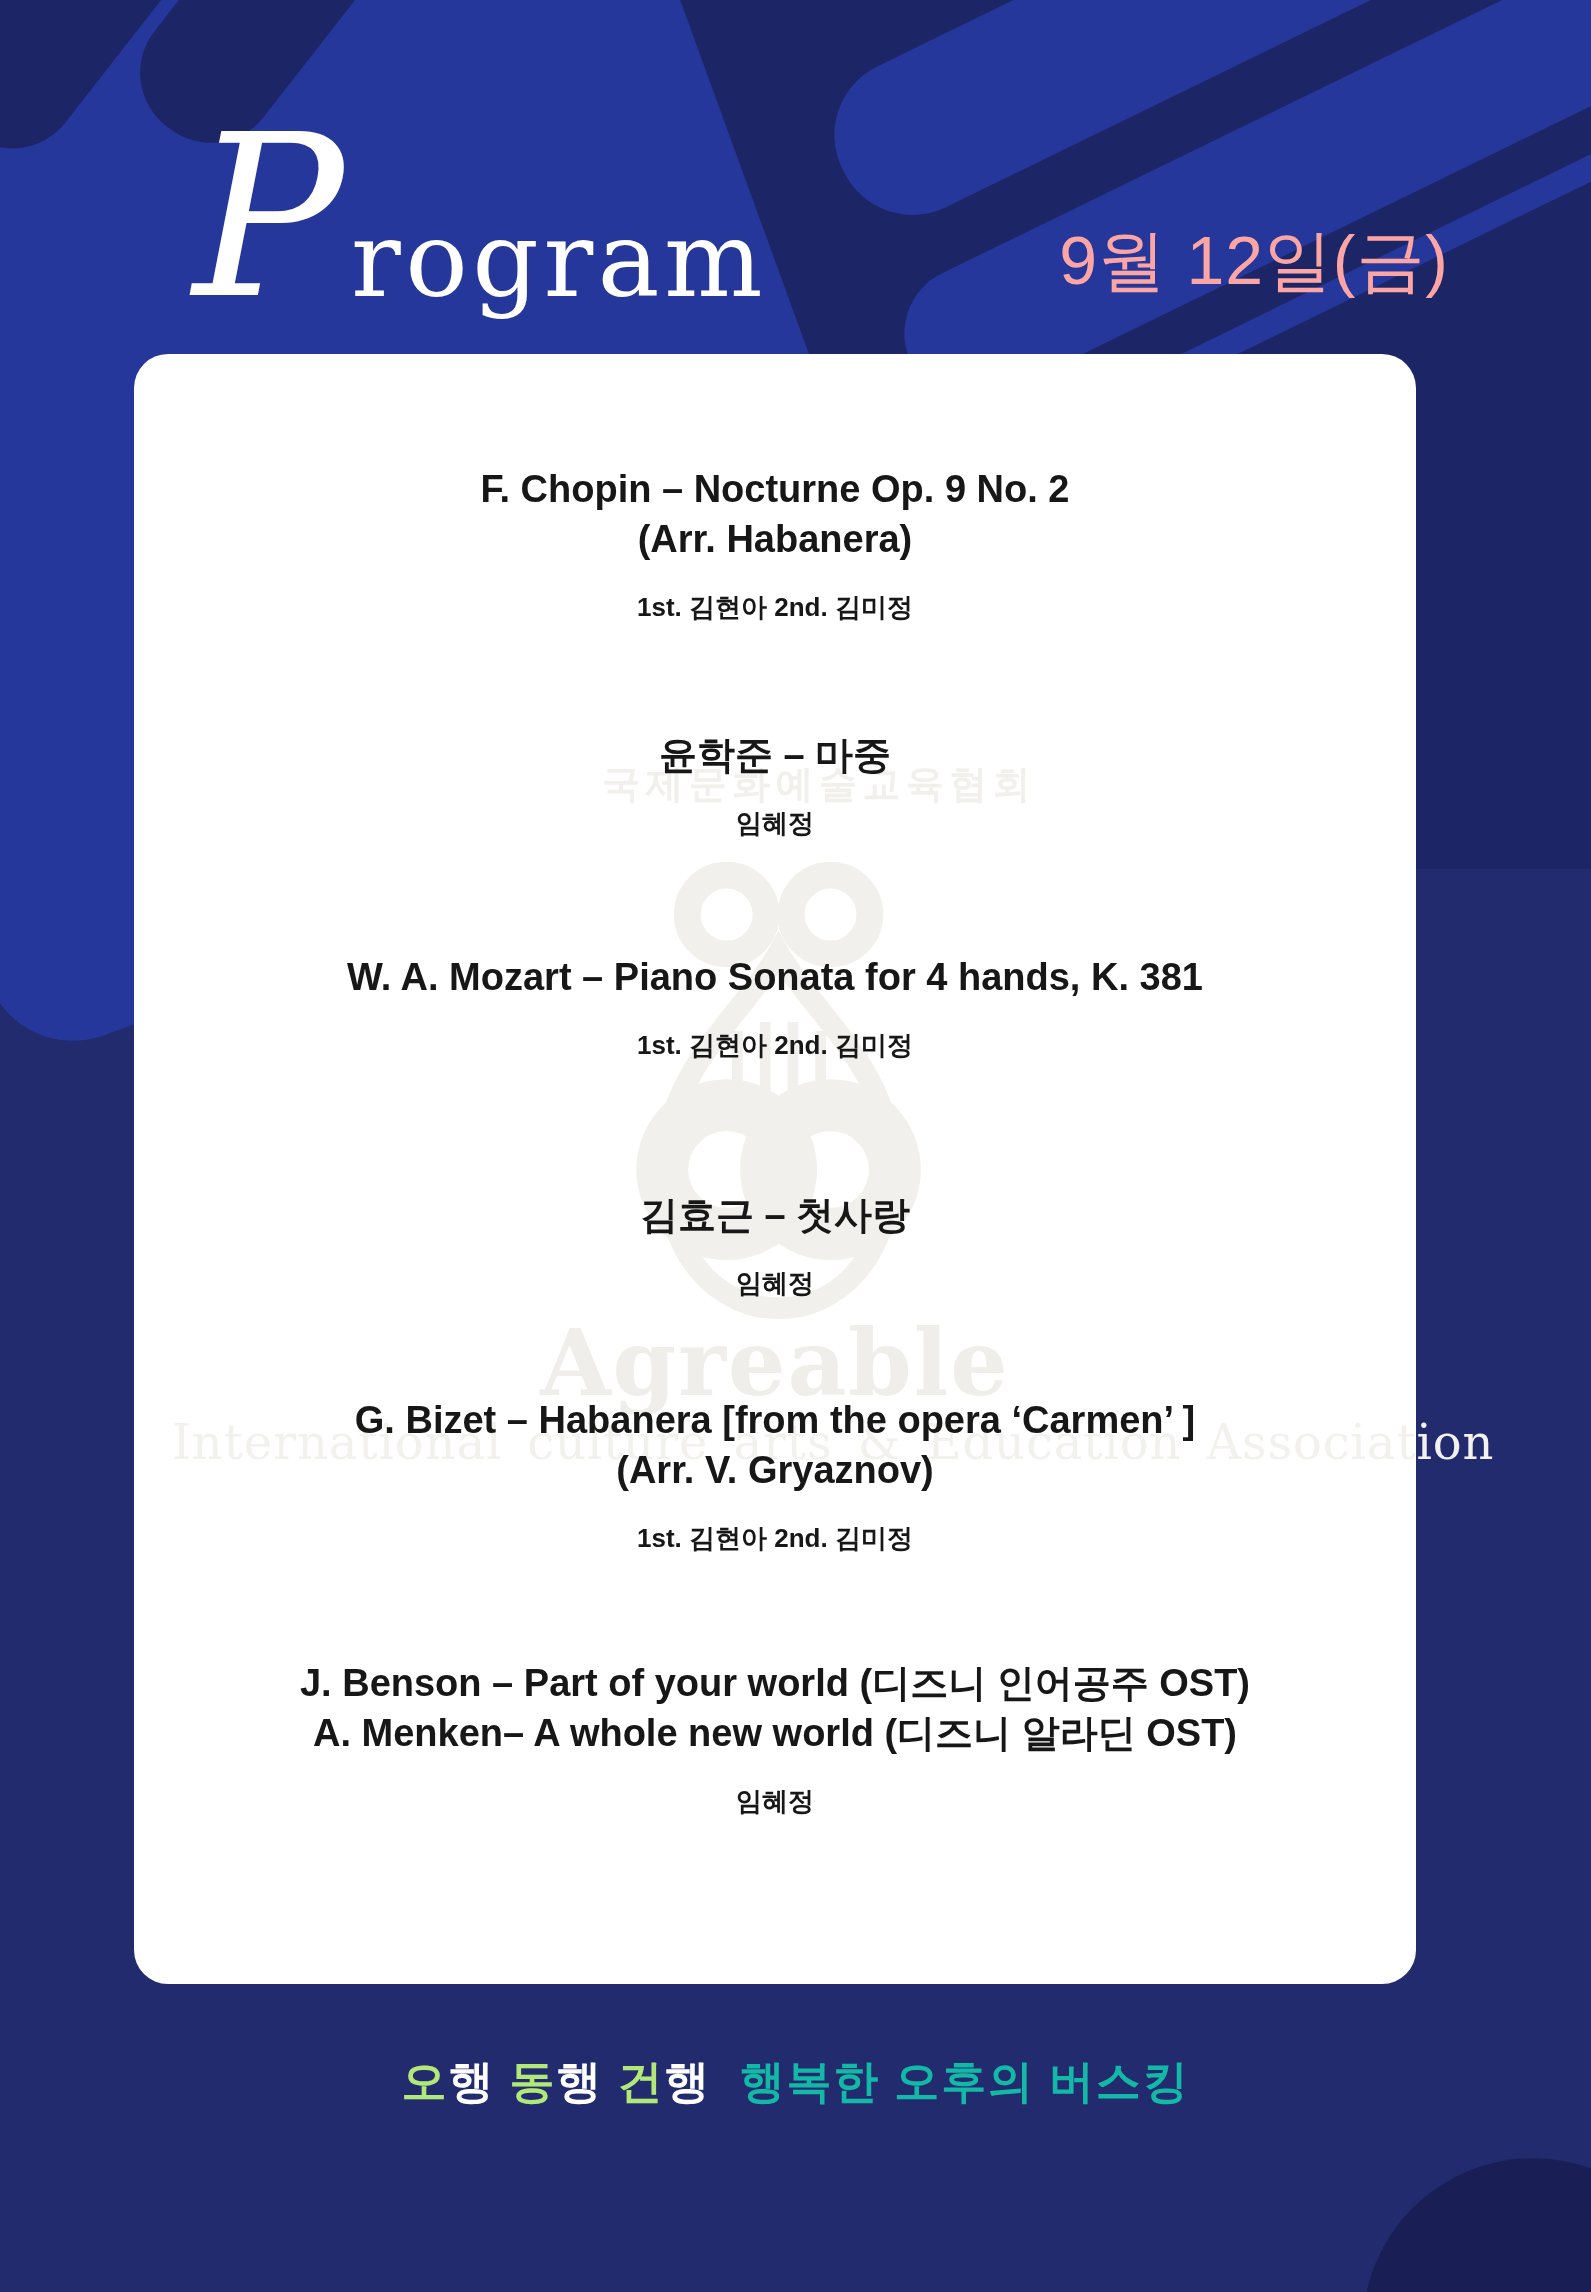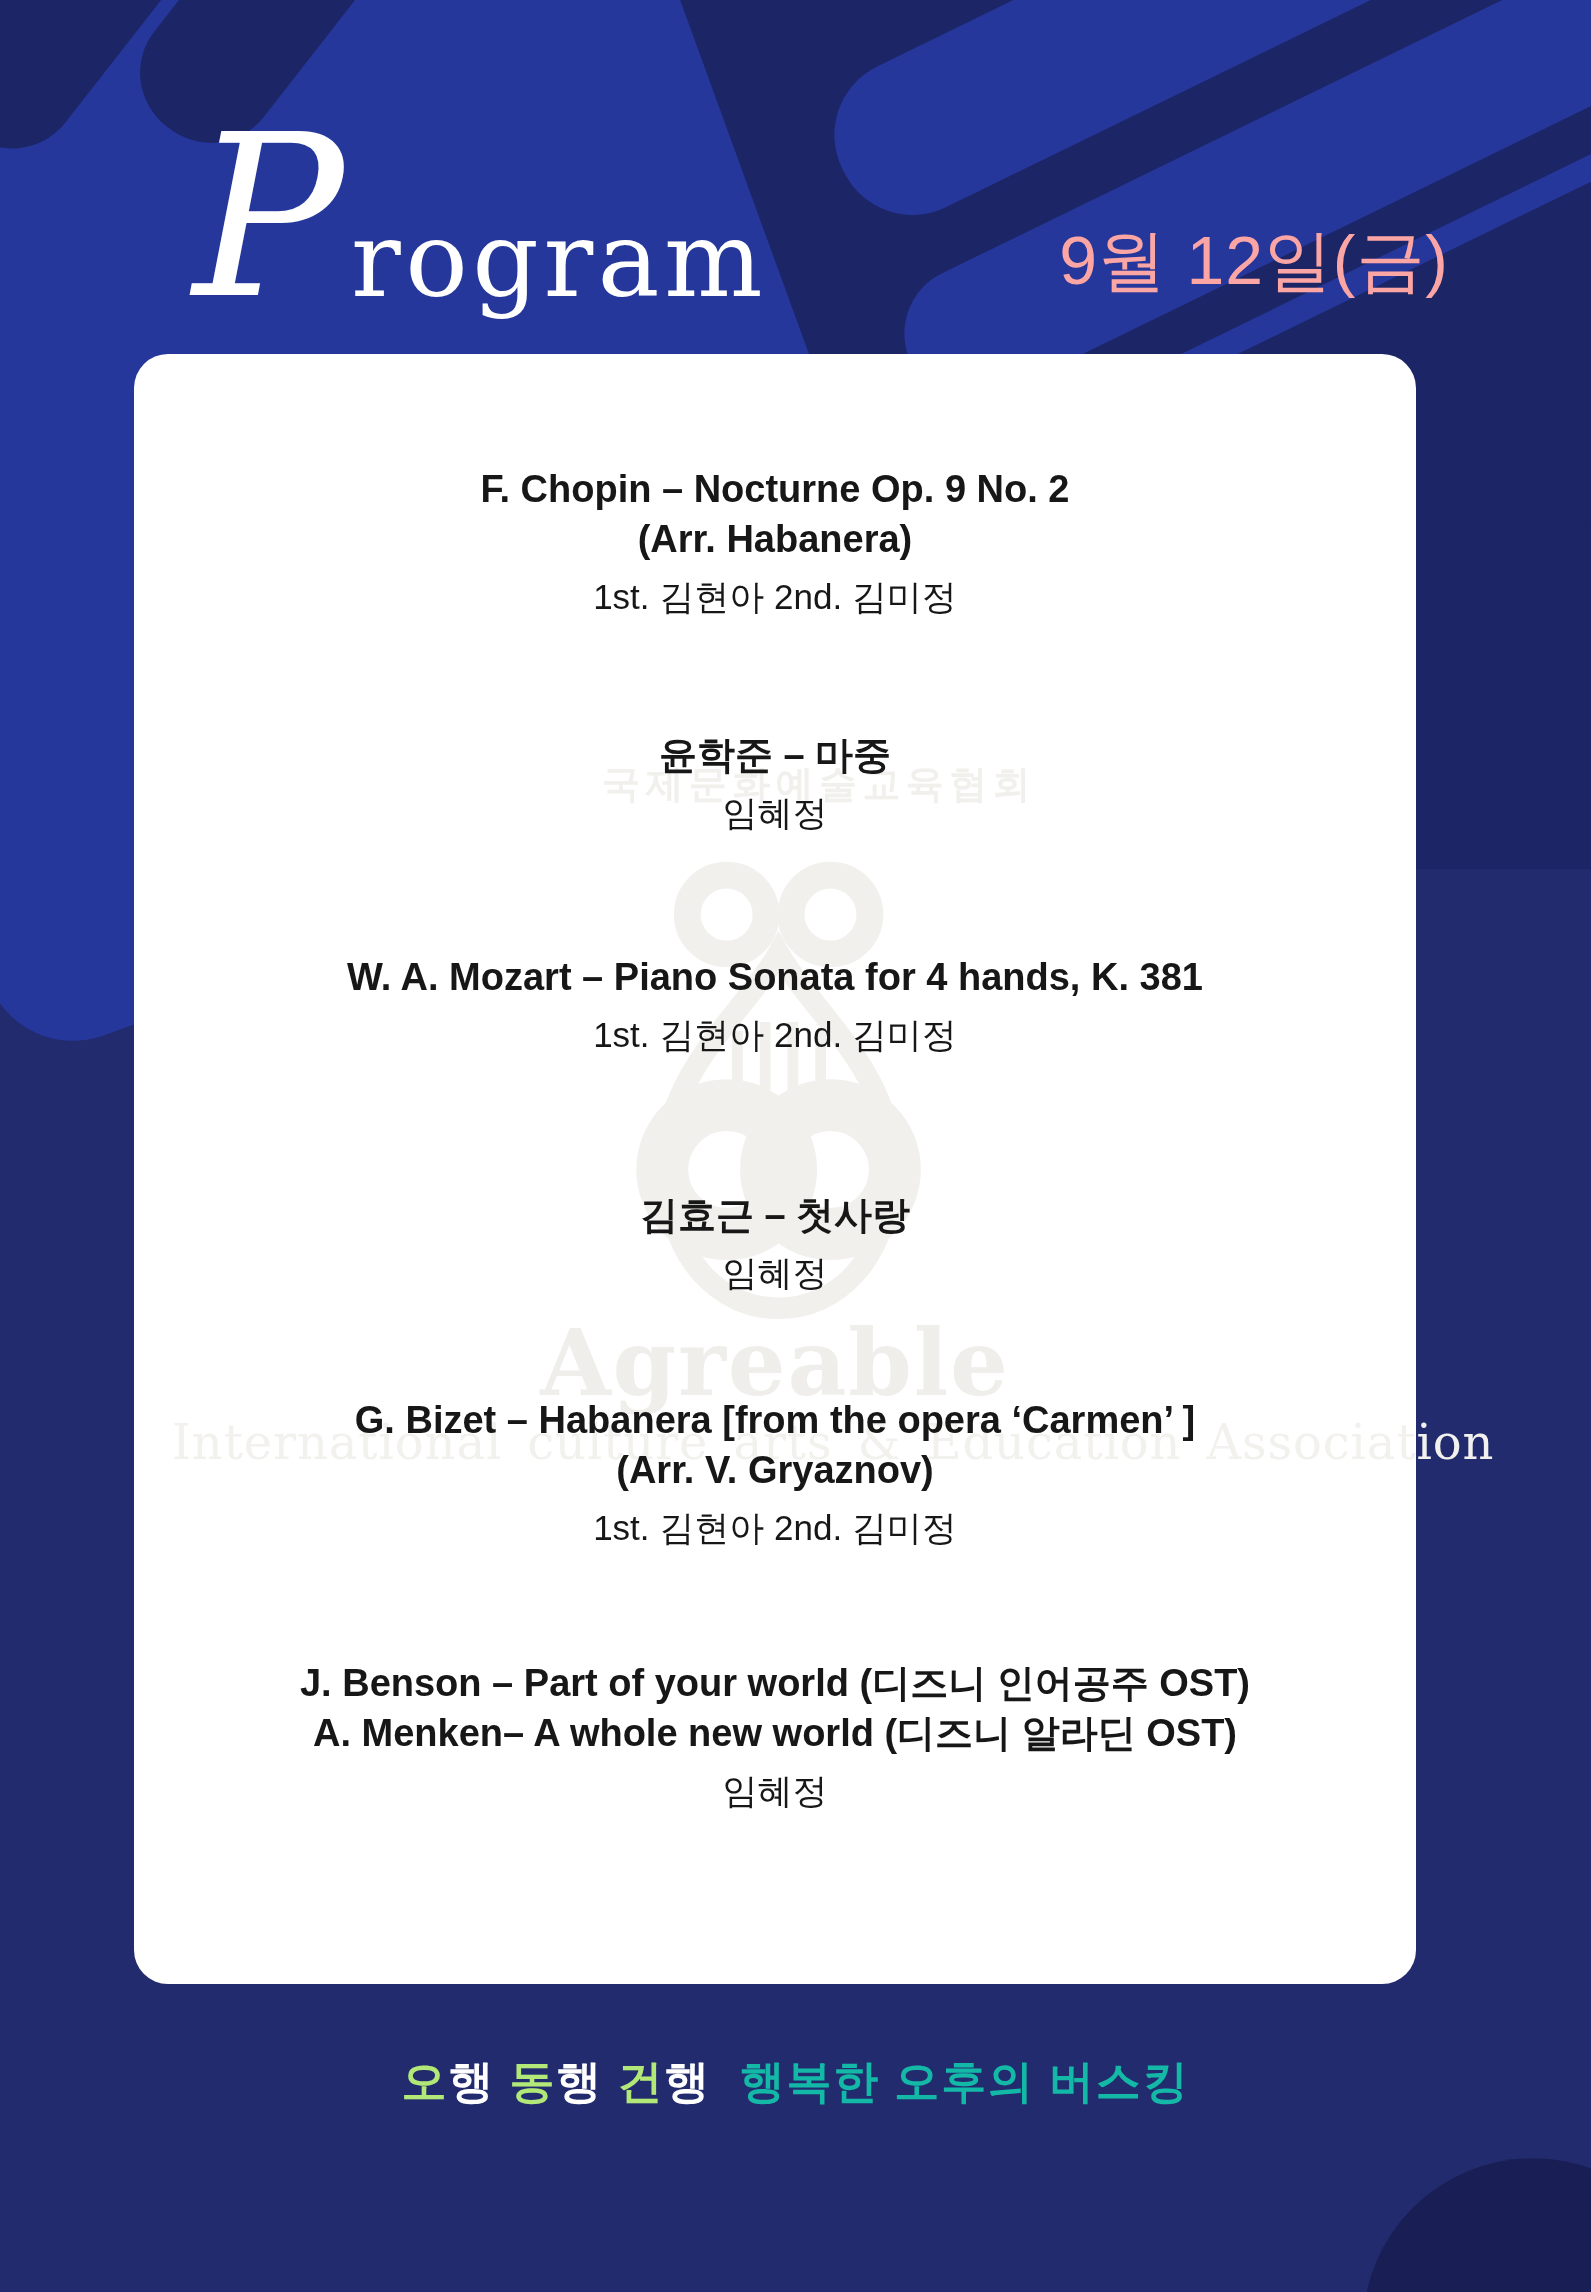--- a/index.html
+++ b/index.html
@@ -48,21 +48,21 @@
   }
   .wm-english{
     position:absolute;left:0;top:1060px;width:100%;
     font-family:"DejaVu Serif",serif;font-size:48px;font-weight:400;
     letter-spacing:0.9px;word-spacing:9px;color:#f2f1ed;white-space:nowrap;margin-left:38px;
   }
 
   
   .entry{position:absolute;left:0;width:100%;text-align:center;color:#171717;}
   .entry .line{font-size:38px;line-height:50px;font-weight:600;white-space:pre;}
-  .entry .performers{font-size:35px;line-height:50px;font-weight:400;margin-top:8px;white-space:pre;}
+  .entry .performers{font-size:26px;line-height:50px;font-weight:700;margin-top:18px;white-space:pre;}
   .entry-1{top:110px;}
   .entry-2{top:376px;}
   .entry-3{top:598px;}
   .entry-4{top:836px;}
   .entry-5{top:1041px;}
   .entry-6{top:1304px;}
 
   
   .footer-slogan{
     position:absolute;left:0;top:2056px;width:100%;text-align:center;

